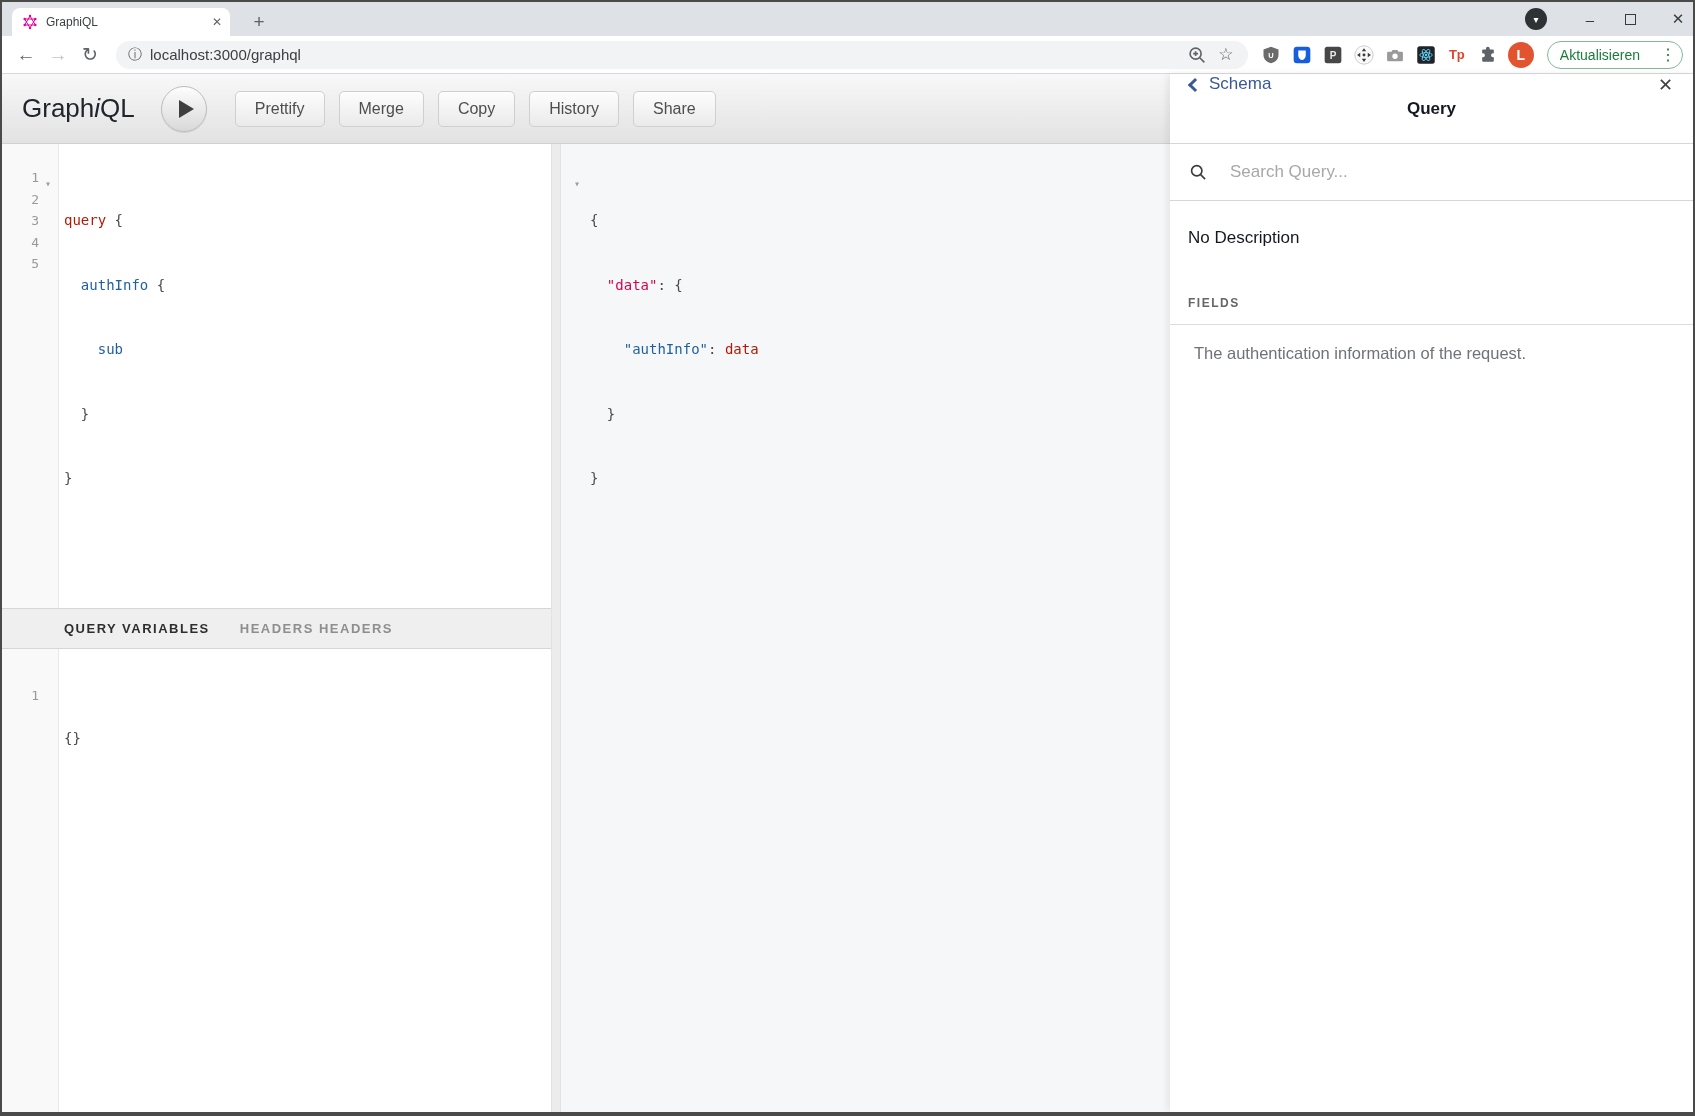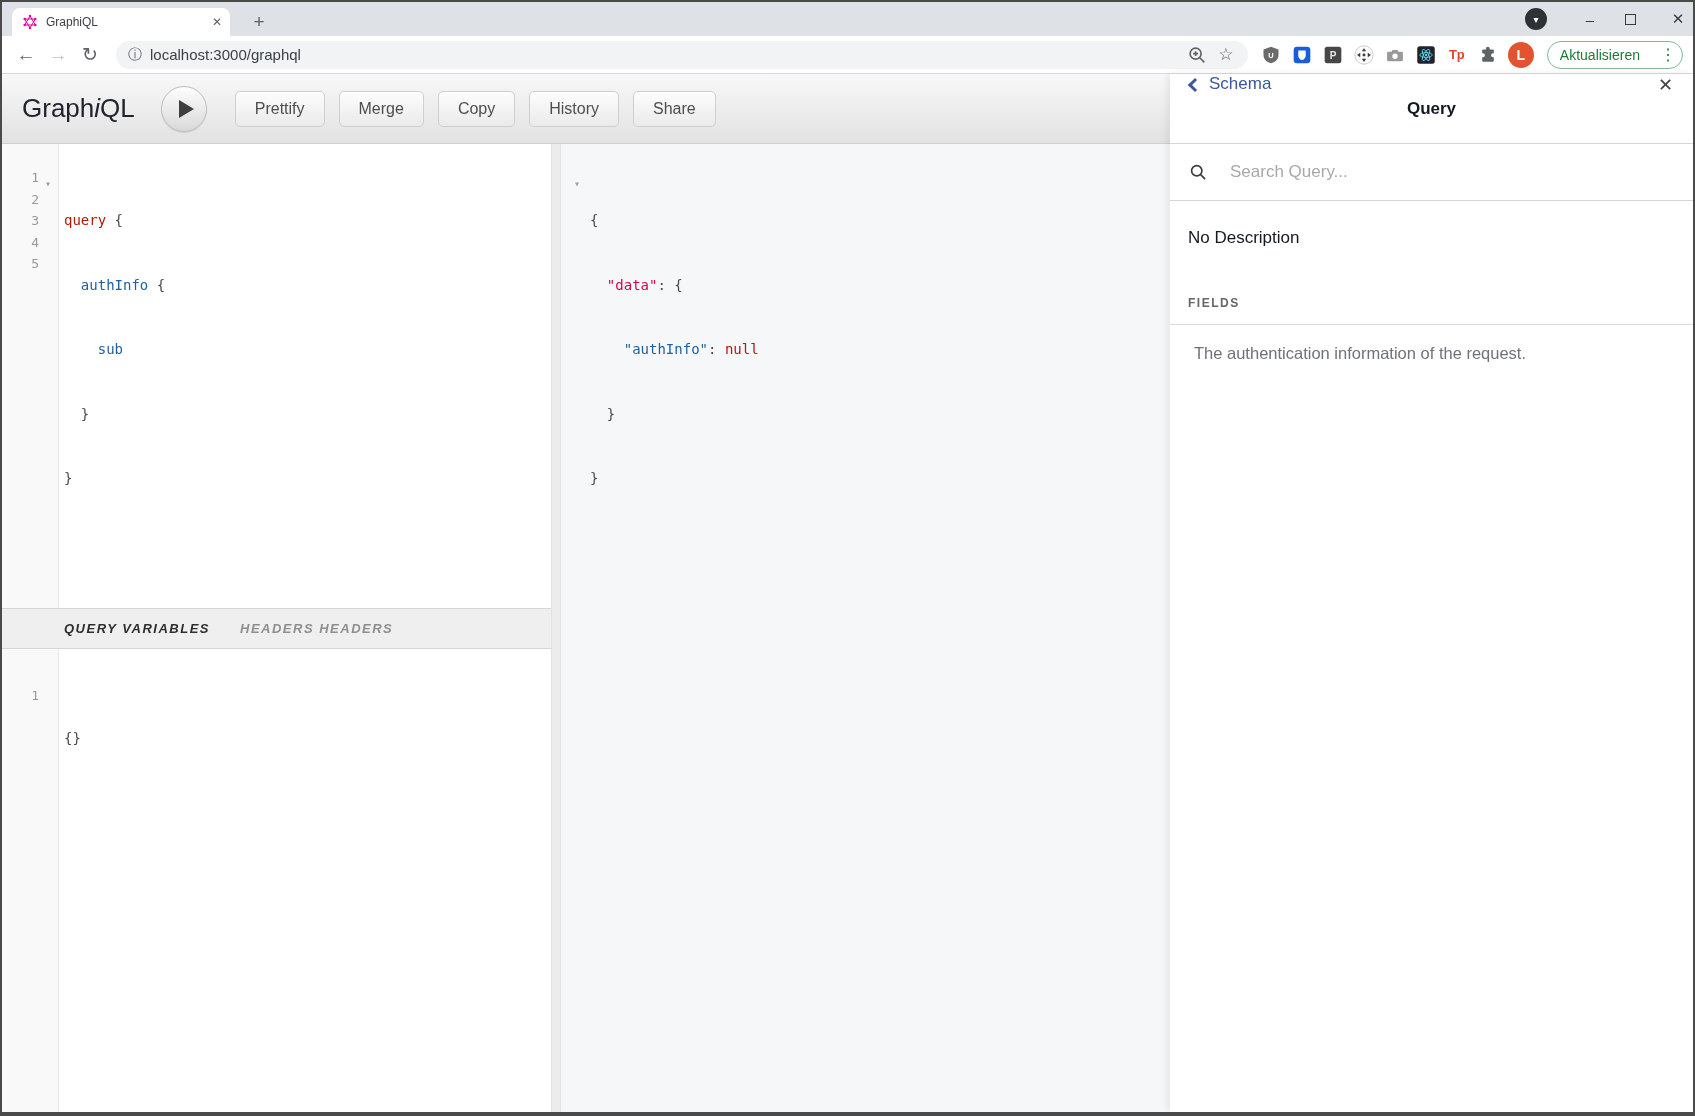--- a/index.html
+++ b/index.html
@@ -71,21 +71,21 @@
   .fold-marker { position:absolute; left:43px; top:29px; font-size:10px; color:#9aa0a6; }
   .code { padding:23px 0 0 5px; white-space:pre; }
   .code .line { height:21.5px; }
   .tk-kw   { color:#B11A04; }
   .tk-prop { color:#1F61A0; }
   .tk-p    { color:#4a4a4a; }
   .tk-def  { color:#D2054E; }
 
   .var-title { height:41px; flex:none; background:#efefef; border-top:1px solid #d6d6d6;
                border-bottom:1px solid #d6d6d6; display:flex; align-items:center; padding-left:62px; gap:30px; }
-  .var-tab { font-size:13px; font-weight:bold; letter-spacing:1.5px;font-style:italic; }
+  .var-tab { font-size:13px; font-weight:bold; letter-spacing:1.5px; }
   .var-tab.active { color:#2e2e2e; }
   .var-tab.inactive { color:#8e8e8e; }
   .cm-vars { flex:1; }
   .cm-vars .gutter { padding-top:36px; }
   .cm-vars .code { padding-top:36px; }
 
   
   .drag-divider { width:10px; flex:none; background:#ececec; border-left:1px solid #e2e2e2;
                   border-right:1px solid #e2e2e2; cursor:col-resize; }
 
@@ -287,21 +287,21 @@
           </div>
         </div>
 
         <div class="drag-divider"></div>
 
         <div class="result-pane">
           <span class="result-fold">▾</span>
           <div class="result-code">
             <div class="line"><span class="tk-p">{</span></div>
             <div class="line"><span class="tk-p">  </span><span class="tk-def">"data"</span><span class="tk-p">: </span><span class="tk-p">{</span></div>
-            <div class="line"><span class="tk-p">    </span><span class="tk-prop">"authInfo"</span><span class="tk-p">: </span><span class="tk-kw">null</span></div>
+            <div class="line"><span class="tk-p">    </span><span class="tk-prop">"authInfo"</span><span class="tk-p">: </span><span class="tk-kw">data</span></div>
             <div class="line"><span class="tk-p">  }</span></div>
             <div class="line"><span class="tk-p">}</span></div>
           </div>
         </div>
       </div>
     </div>
 
     <div class="docs">
       <div class="doc-header">
         <div class="doc-back">

